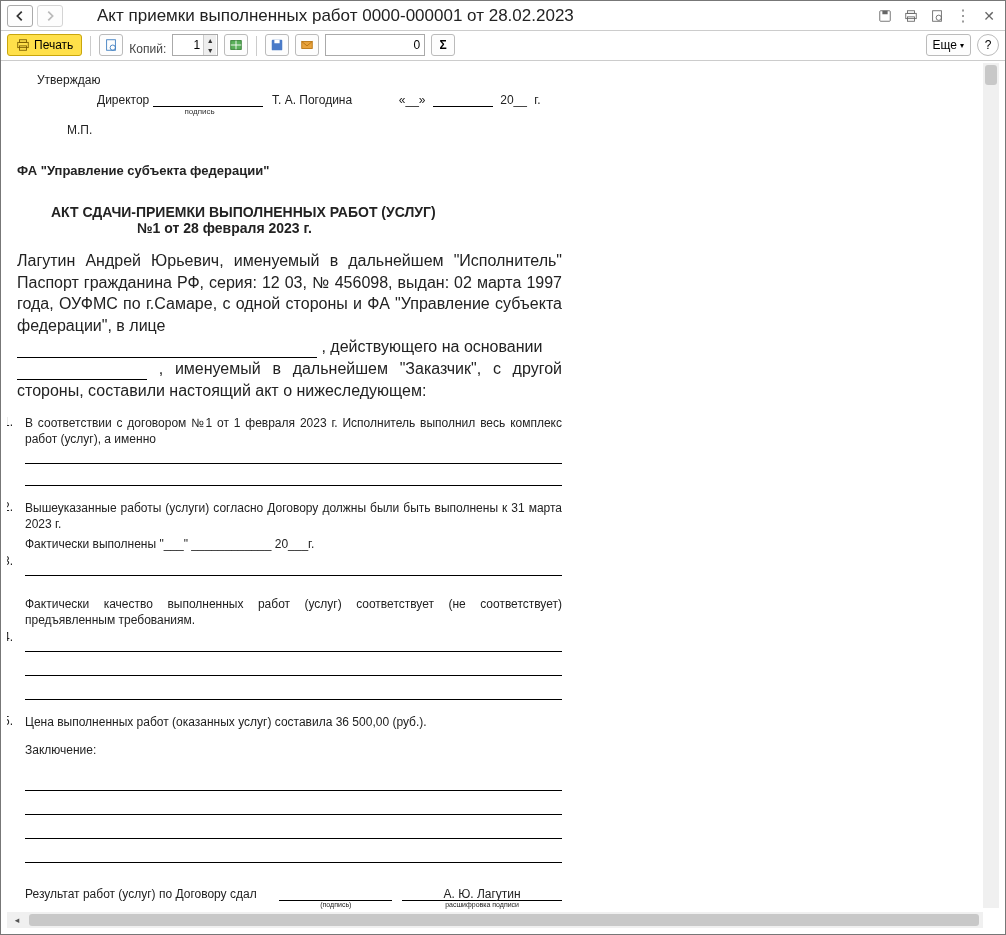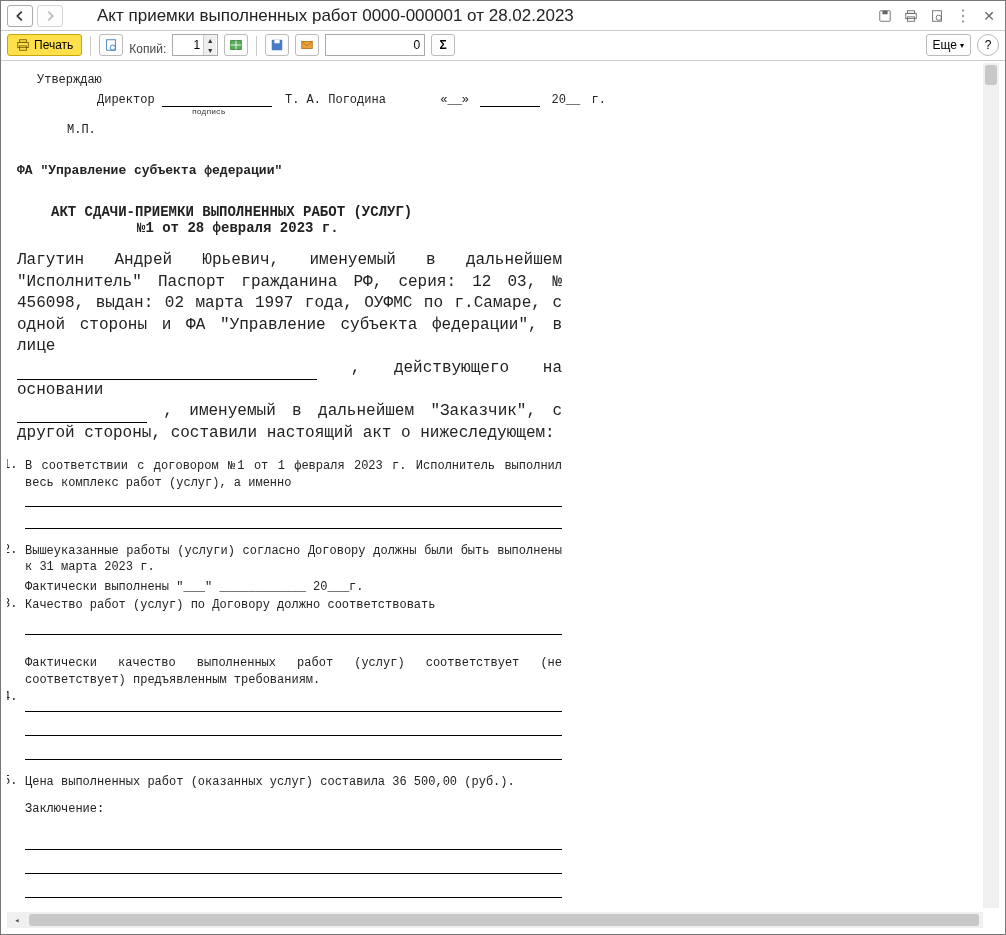--- a/index.html
+++ b/index.html
@@ -61,21 +61,21 @@
   .btn-more {
     height:22px; border:1px solid #bbb; border-radius:3px; padding:0 6px;
     display:flex; align-items:center; gap:3px; background:#fdfdfd; font-size:12px; cursor:pointer;
   }
   .btn-help {
     width:22px; height:22px; border:1px solid #bbb; border-radius:50%;
     display:flex; align-items:center; justify-content:center; font-size:12px; cursor:pointer;
   }
   .content-area {
     position:absolute; top:62px; left:6px; right:6px; bottom:6px;
-    overflow:auto; background:#fff;font-family:Liberation Mono, monospace;
+    overflow:auto; background:#fff;
   }
   .scroll-v {
     position:absolute; right:0; top:0; bottom:20px; width:16px; background:#f0f0f0;
   }
   .scroll-v-thumb {
     position:absolute; top:2px; left:2px; right:2px; height:20px; background:#c8c8c8;
     border-radius:3px;
   }
   .scroll-h {
     position:absolute; left:0; right:16px; bottom:0; height:16px; background:#f0f0f0;
@@ -283,21 +283,20 @@
                 <span>Вышеуказанные работы (услуги) согласно Договору должны были быть выполнены к 31 марта 2023 г.</span>
                 <div class="faktich-row">
                   <span>Фактически выполнены "</span><span>___</span><span>" </span><span>____________</span><span> 20___г.</span>
                 </div>
               </div>
             </div>
 
             <div class="ol-item" style="margin-top:2px;">
               <div class="ol-num">3.</div>
               <div class="ol-body">
-                <span>Качество работ (услуг) по Договору должно соответствовать</span>
                 <div class="line-full" style="margin-top:8px;"></div>
                 <div style="margin-top:20px;">Фактически качество выполненных работ (услуг) соответствует (не соответствует) предъявленным требованиям.</div>
               </div>
             </div>
 
             <div class="ol-item" style="margin-top:2px;">
               <div class="ol-num">4.</div>
               <div class="ol-body">
                 <div class="line-full" style="margin-top:8px;"></div>
                 <div class="line-full" style="margin-top:10px;"></div>

